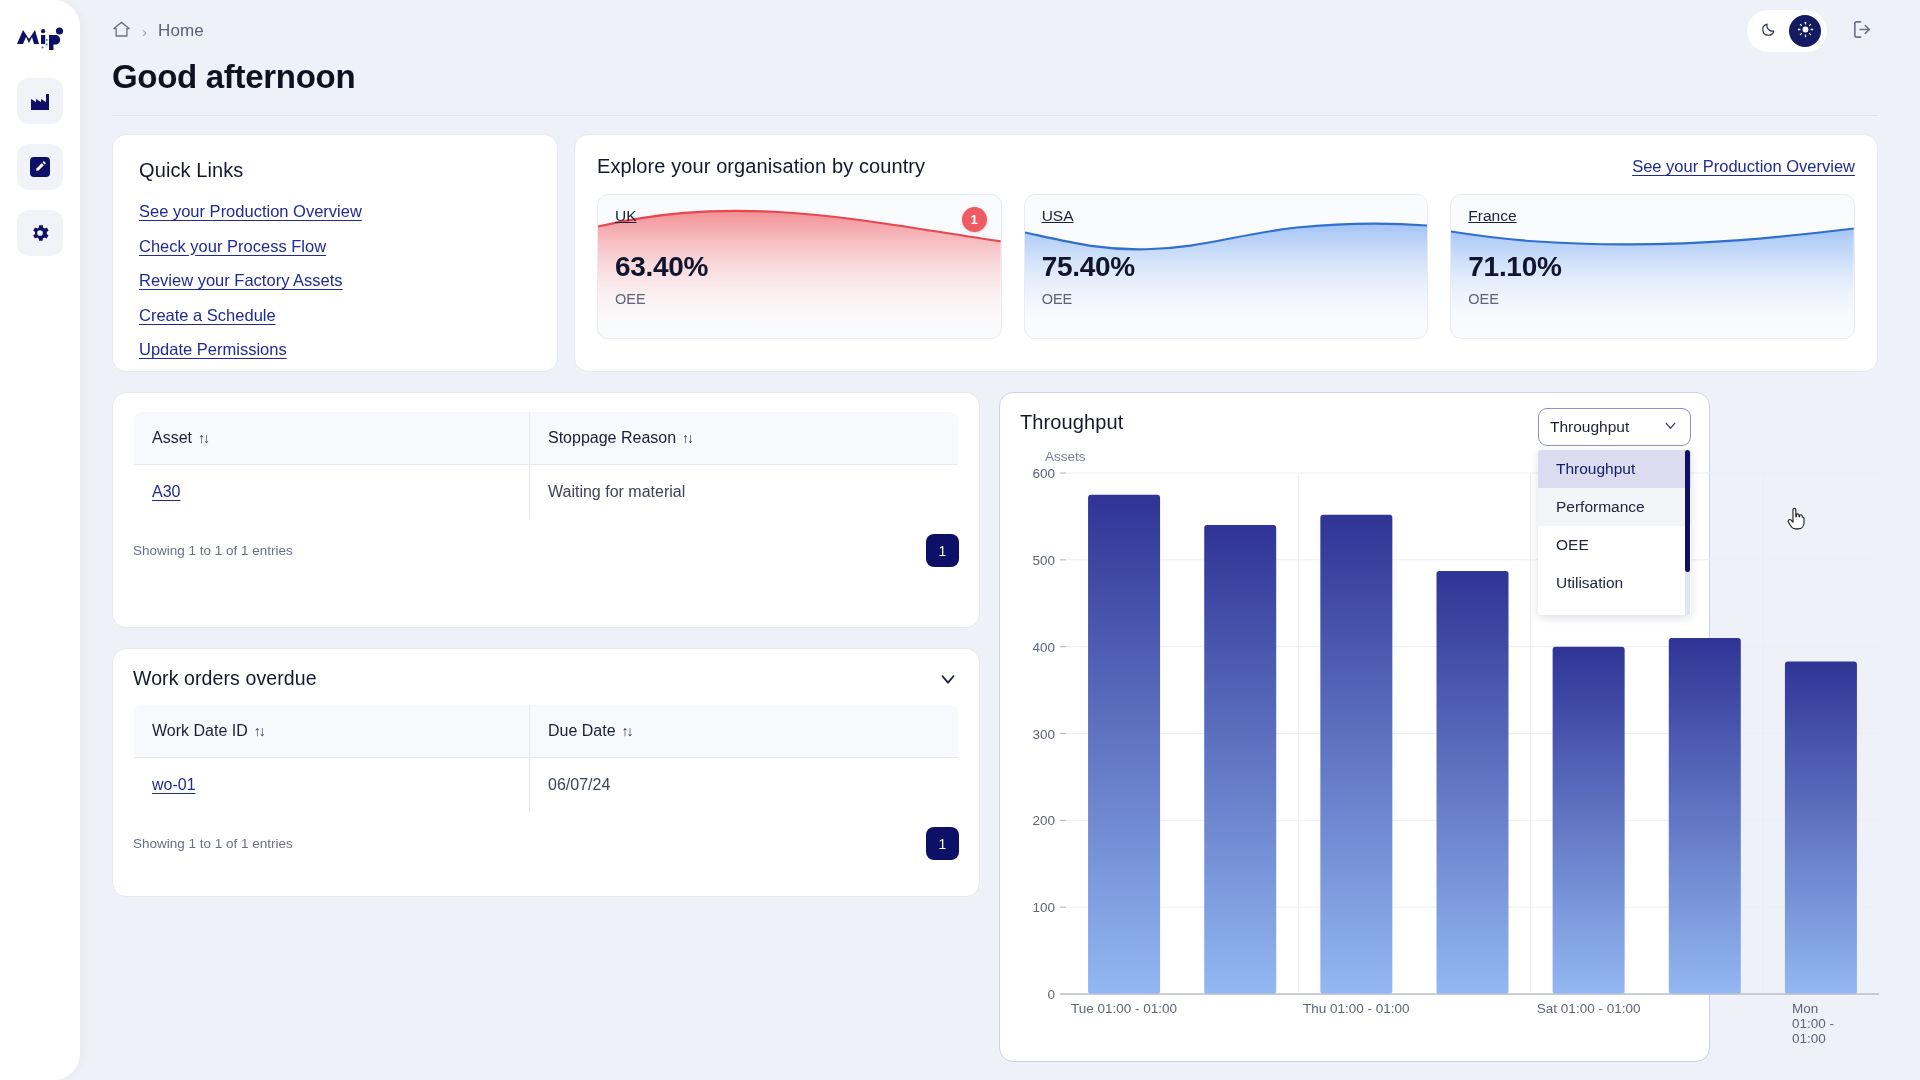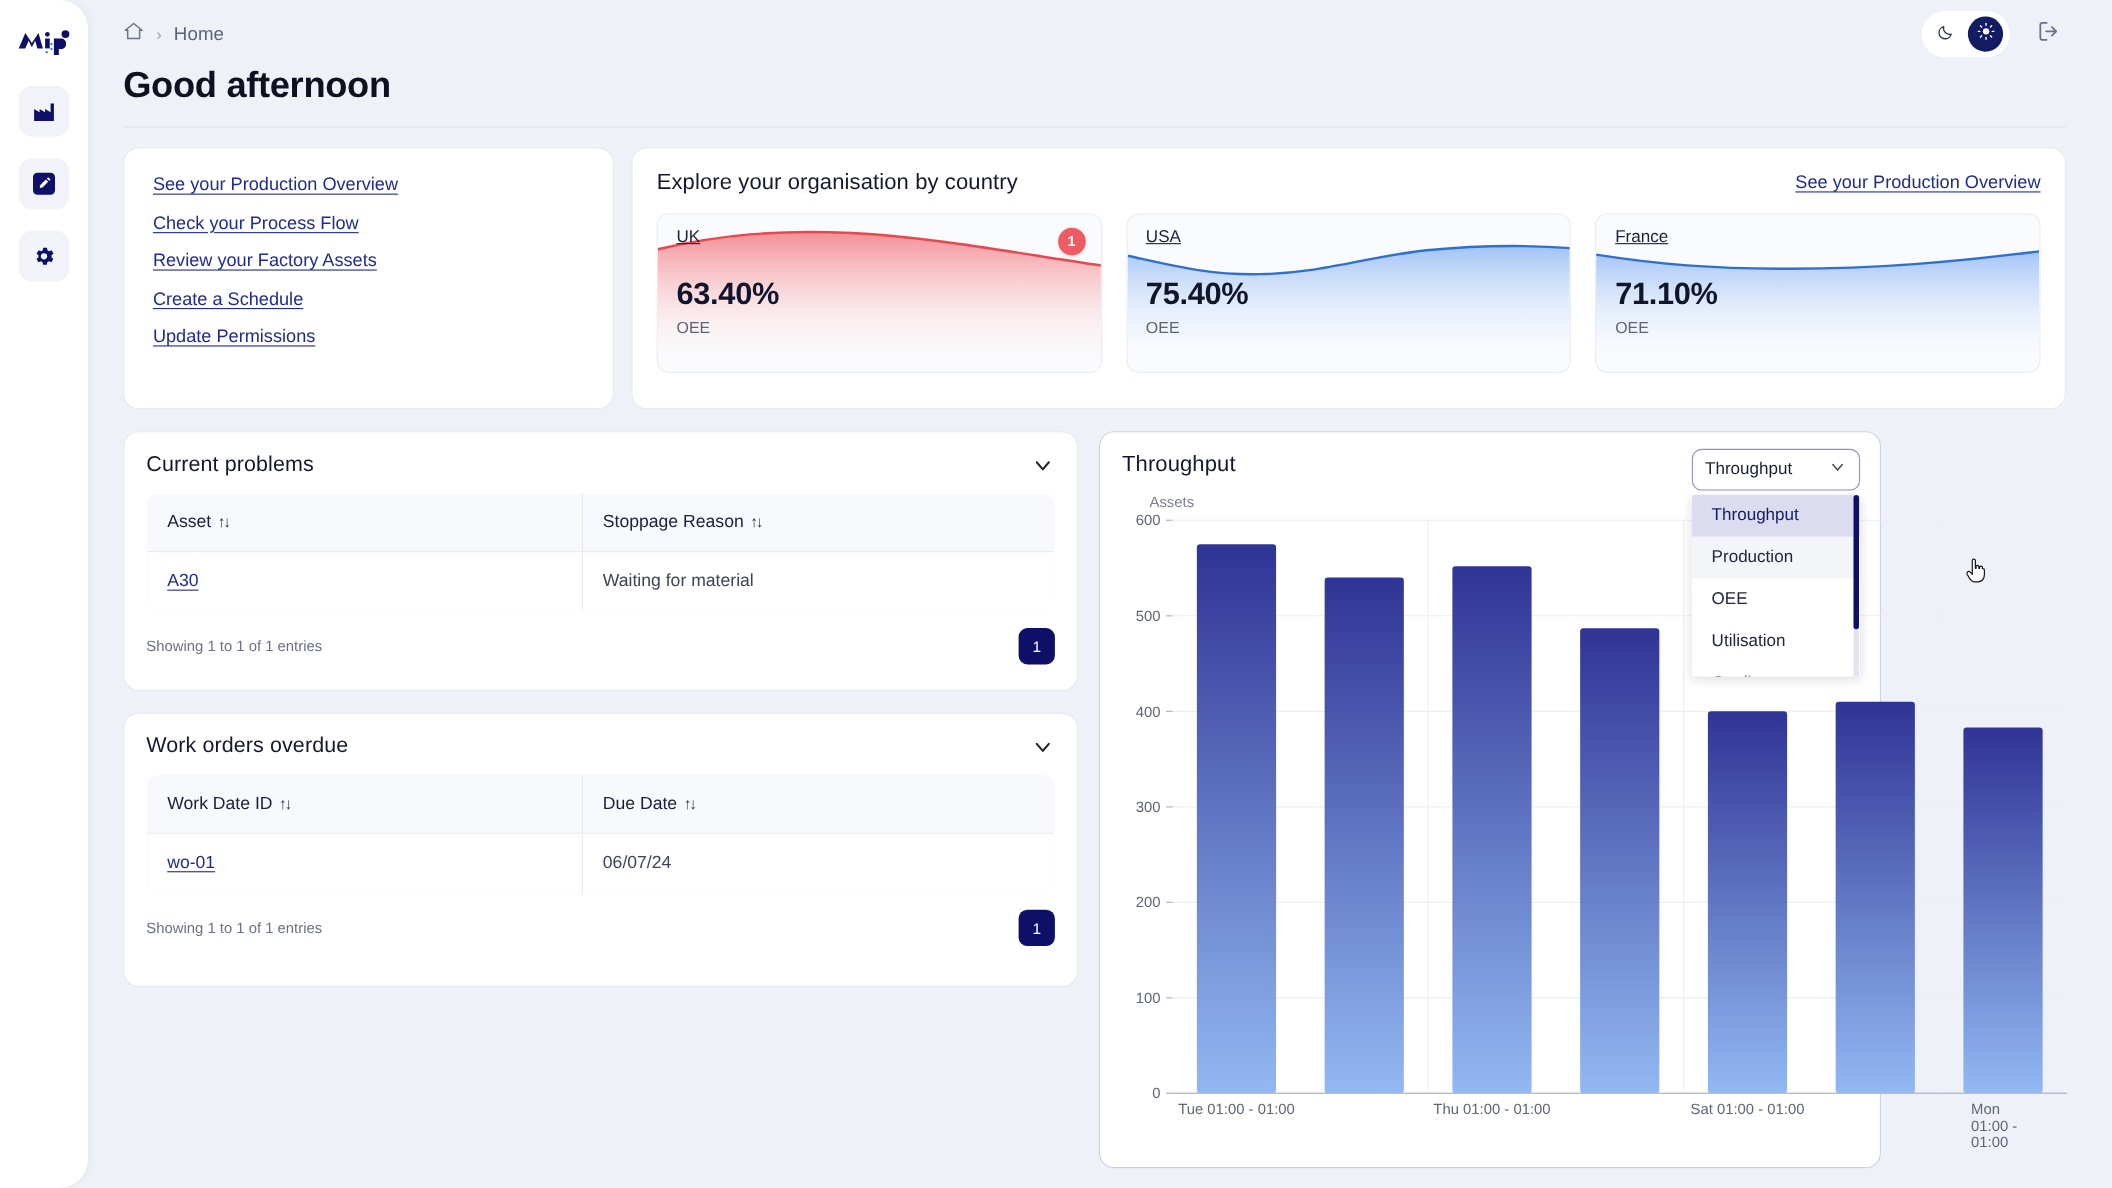--- a/index.html
+++ b/index.html
@@ -245,20 +245,21 @@
         </svg>
       </span>
     </div>
   </div>
 </div>
 
 <div id="page-title">Good afternoon</div>
 <div id="title-rule"></div>
 
 <div id="quicklinks" class="card">
+  <div class="card-title">Quick Links</div>
   <a class="ql-link">See your Production Overview</a>
   <a class="ql-link">Check your Process Flow</a>
   <a class="ql-link">Review your Factory Assets</a>
   <a class="ql-link">Create a Schedule</a>
   <a class="ql-link">Update Permissions</a>
 </div>
 
 <div id="countries" class="card">
   <div id="countries-head">
     <div class="card-title">Explore your organisation by country</div>
@@ -312,28 +313,20 @@
       </svg>
       <div class="cc-name">France</div>
       <div class="cc-value">71.10%</div>
       <div class="cc-label">OEE</div>
     </div>
 
   </div>
 </div>
 
 <div id="problems-card" class="card table-card">
-  <div class="tc-head">
-    <div class="card-title">Current problems</div>
-    <div class="collapse-btn">
-      <svg width="22" height="22" viewBox="0 0 24 24" fill="none" stroke="#1c2238" stroke-width="2" stroke-linecap="round" stroke-linejoin="round">
-          <polyline points="6 9 12 16 18 9"></polyline>
-        </svg>
-    </div>
-  </div>
   <table class="tbl">
     <thead>
         <tr>
       <th><span>Asset</span><span class="sort-ico">↑↓</span></th>
       <th><span>Stoppage Reason</span><span class="sort-ico">↑↓</span></th>
     </tr>
       </thead>
     <tbody>
         <tr>
       <td><a>A30</a></td>
@@ -422,21 +415,21 @@
           <rect x="436.4957142857143" y="102.12166666666667" width="72.00857142857143" height="422.87833333333333" rx="3" fill="url(#barGrad)"></rect>
           <rect x="552.6385714285714" y="177.66666666666669" width="72.00857142857143" height="347.3333333333333" rx="3" fill="url(#barGrad)"></rect>
           <rect x="668.7814285714285" y="168.98333333333335" width="72.00857142857143" height="356.01666666666665" rx="3" fill="url(#barGrad)"></rect>
           <rect x="784.9242857142857" y="192.42833333333334" width="72.00857142857143" height="332.57166666666666" rx="3" fill="url(#barGrad)"></rect>
           <line x1="60" x2="879" y1="525" y2="525" stroke="#b9bdca" stroke-width="1.2"></line>
         </svg><div class="ytick" style="top: 525px; right: 824px;">0</div><div class="ytick" style="top: 438.167px; right: 824px;">100</div><div class="ytick" style="top: 351.333px; right: 824px;">200</div><div class="ytick" style="top: 264.5px; right: 824px;">300</div><div class="ytick" style="top: 177.667px; right: 824px;">400</div><div class="ytick" style="top: 90.8333px; right: 824px;">500</div><div class="ytick" style="top: 4px; right: 824px;">600</div><div class="xtick" style="left: 124.071px; top: 532px;">Tue 01:00 - 01:00</div><div class="xtick" style="left: 356.357px; top: 532px;">Thu 01:00 - 01:00</div><div class="xtick" style="left: 588.643px; top: 532px;">Sat 01:00 - 01:00</div><div class="xtick" style="left: 820.929px; top: 532px;">Mon 01:00 - 01:00</div></div>
   </div>
 
   <div id="tp-dropdown">
     <div class="dd-item selected">Throughput</div>
-    <div class="dd-item hovered">Production</div>
+    <div class="dd-item hovered">Performance</div>
     <div class="dd-item">OEE</div>
     <div class="dd-item">Utilisation</div>
     <div class="dd-item">Quality</div>
     <div id="dd-track"></div>
     <div id="dd-thumb"></div>
   </div>
 </div>
 
 <div id="cursor-ico">
   <svg width="20" height="24" viewBox="0 0 20 24">

